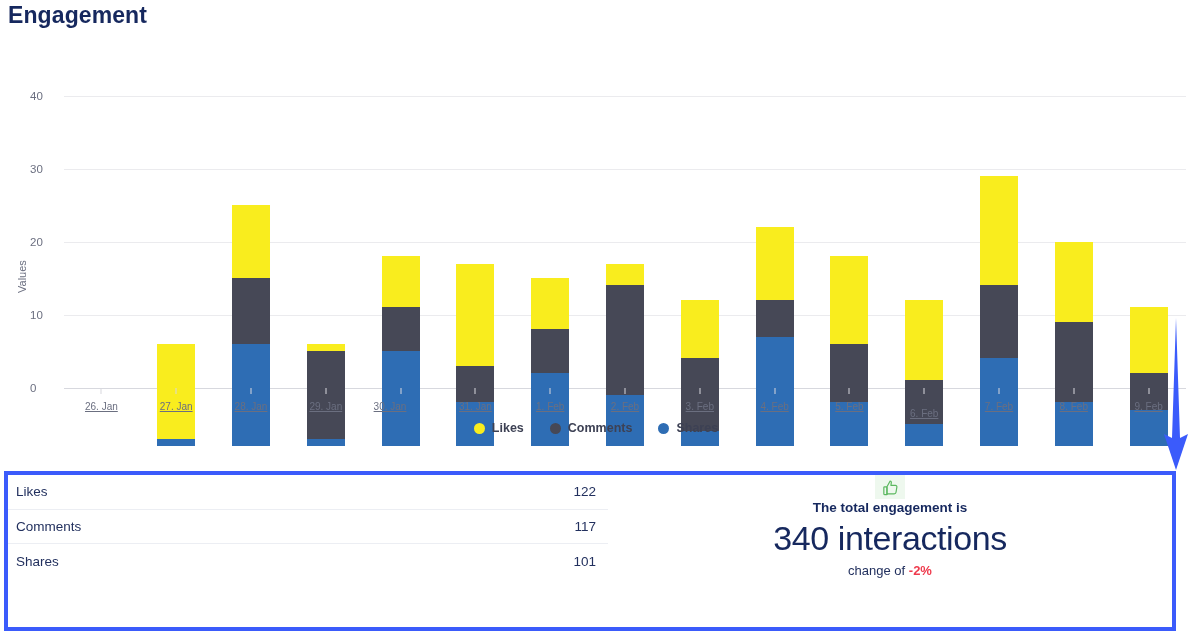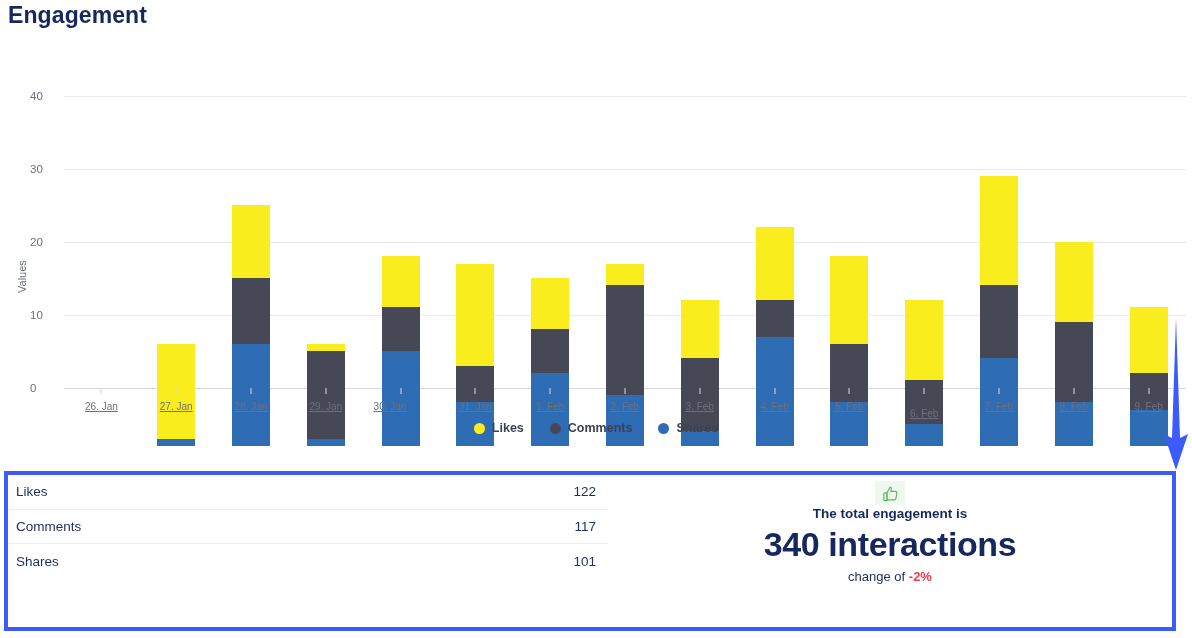--- a/index.html
+++ b/index.html
@@ -93,30 +93,30 @@
     font-size: 13.5px; color: #22305e;
   }
   .sum-row:last-child { border-bottom: none; }
   .sum-row.total { font-weight: 700; color: #16285e; }
   .sum-label { white-space: nowrap; }
   .sum-value { font-variant-numeric: tabular-nums; }
 
   .summary-right {
     flex: 1; display: flex; flex-direction: column;
     align-items: center; justify-content: flex-start;
-    padding-top: 6px;
+    padding-top: 0;
   }
   .thumb-badge {
     width: 30px; height: 24px; background: #eef8ee;
     display: flex; align-items: center; justify-content: center;
     margin-bottom: 1px;
   }
   .lead-text { font-size: 13.5px; font-weight: 700; color: #16285e; }
   .big-number {
-    font-size: 34px; font-weight: 700; color: #16285e;
+    font-size: 34px; font-weight: 400; color: #16285e;
     letter-spacing: -.4px; margin-top: 4px; line-height: 1.12;
   }
   .change-line { font-size: 13px; color: #22305e; margin-top: 6px; }
   .change-pct { color: #ef3b4d; font-weight: 700; }
   .compare-line { font-size: 13px; color: #22305e; margin-top: 2px; }
   .compare-range { font-weight: 700; color: #16285e; }
 
   
   .arrow-annot { position: absolute; left: 1158px; top: 318px; width: 36px; height: 158px; }
 </style>

